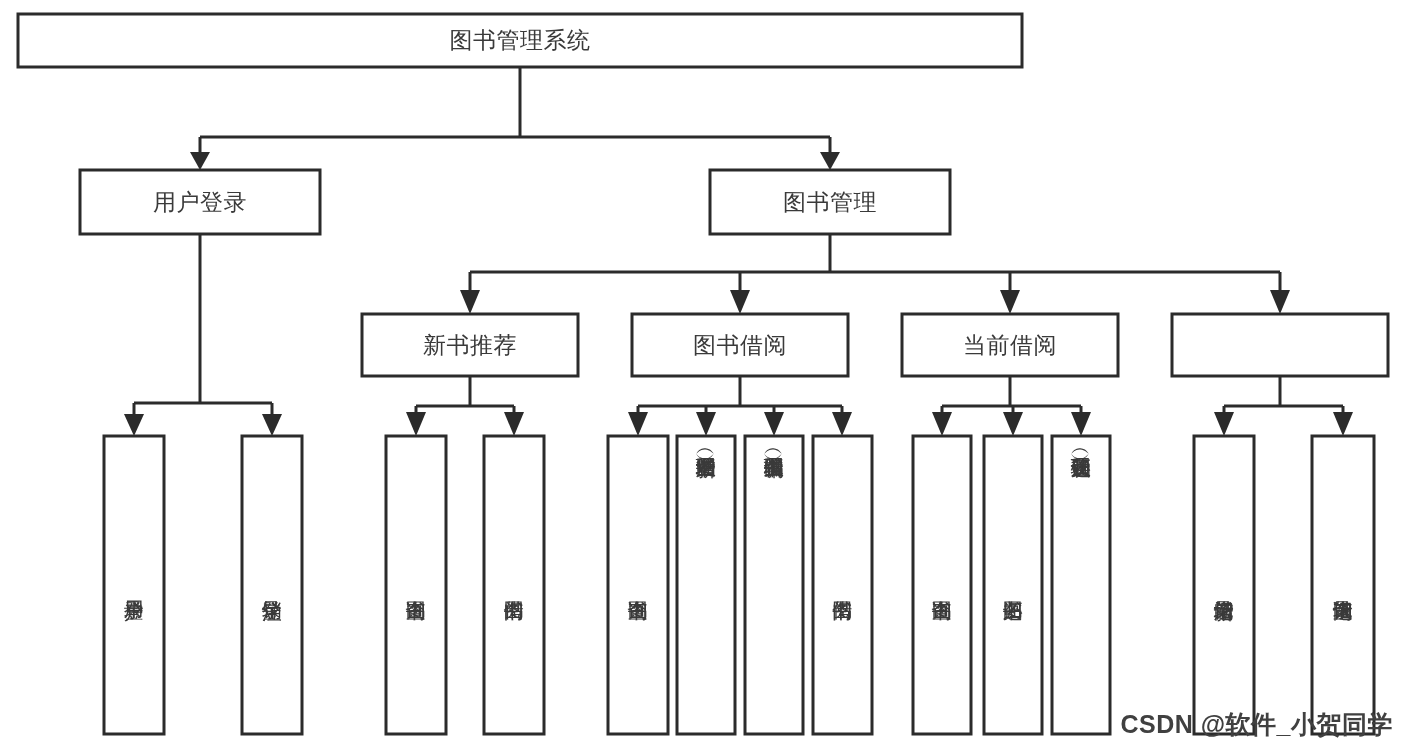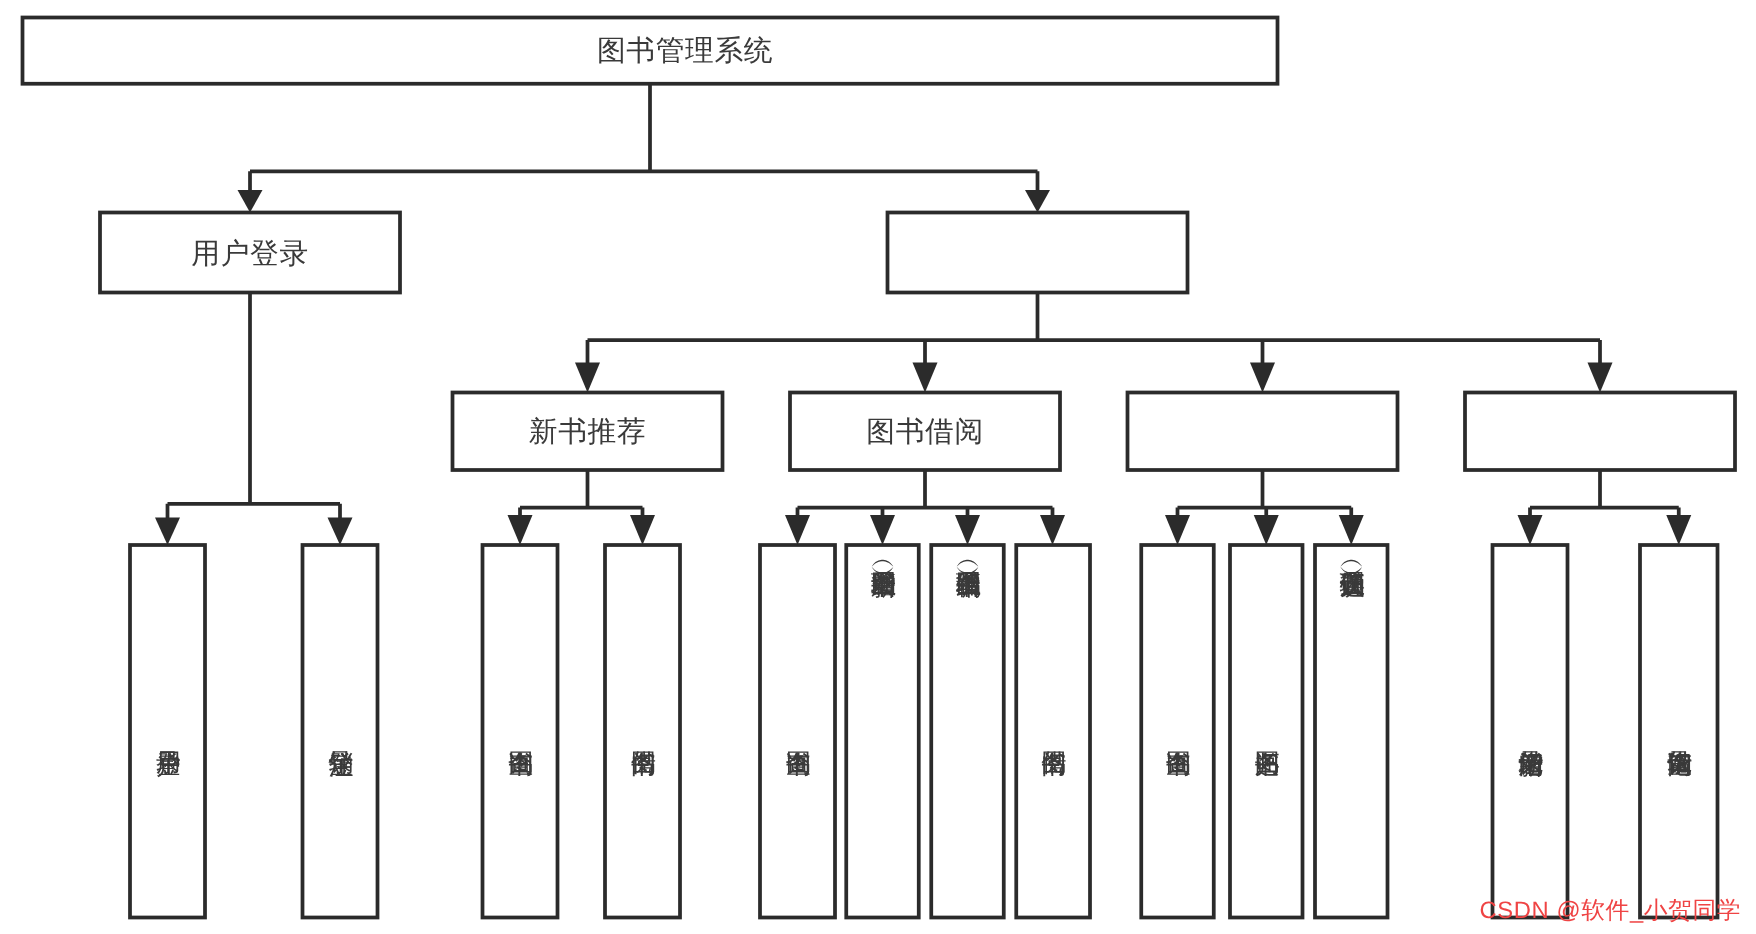--- a/index.html
+++ b/index.html
@@ -32,25 +32,26 @@
     font-size:20px;
     line-height:1.02;
     writing-mode:vertical-rl;
     text-orientation:upright;
     pointer-events:none;
     overflow:hidden;
   }
   .watermark{
     position:absolute;
     right:12px;bottom:6px;
-    color:#ef4444;
-    font-size:19px;
+    color:#404040;
+    font-size:25px;
     letter-spacing:0.5px;
     white-space:nowrap;
     user-select:none;
+    font-weight:bold;
   }
 </style>
 </head>
 <body>
 
 <div id="diagram-root">
 
   <svg class="diagram" viewBox="0 0 1405 747" xmlns="http://www.w3.org/2000/svg">
 
     <rect class="node-box" x="18" y="14" width="1004" height="53"></rect>
@@ -148,26 +149,28 @@
     <g>
       <path class="connector" d="M1280,376 L1280,406"></path>
       <path class="connector" d="M1224,406 L1343,406"></path>
       <path class="connector" d="M1224,406 L1224,418"></path>
       <path class="connector" d="M1343,406 L1343,418"></path>
       <polygon class="arrow-head" points="1214,412 1234,412 1224,436"></polygon>
       <polygon class="arrow-head" points="1333,412 1353,412 1343,436"></polygon>
     </g>
   </svg>
 
-  <div class="node-label-h" style="left:18px;top:14px;width:1004px;height:53px;font-size:23px;margin-left:28px;">图书管理系统</div>
+  <div class="node-label-h" style="left:18px;top:14px;width:1004px;height:53px;font-size:23px;">图书管理系统</div>
 
   <div class="node-label-h" style="left:80px;top:170px;width:240px;height:64px;">用户登录</div>
+  <div class="node-label-h" style="left:710px;top:170px;width:240px;height:64px;">图书管理</div>
 
   <div class="node-label-h" style="left:362px;top:314px;width:216px;height:62px;">新书推荐</div>
   <div class="node-label-h" style="left:632px;top:314px;width:216px;height:62px;">图书借阅</div>
+  <div class="node-label-h" style="left:902px;top:314px;width:216px;height:62px;">当前借阅</div>
 
   <div class="node-label-v" style="left:104px;top:436px;width:60px;height:298px;">用户登录</div>
   <div class="node-label-v" style="left:242px;top:436px;width:60px;height:298px;">注销登录</div>
   <div class="node-label-v" style="left:386px;top:436px;width:60px;height:298px;">查询图书</div>
   <div class="node-label-v" style="left:484px;top:436px;width:60px;height:298px;">借阅图书</div>
   <div class="node-label-v" style="left:608px;top:436px;width:60px;height:298px;">查询图书</div>
   <div class="node-label-v" style="left:677px;top:436px;width:58px;height:298px;justify-content:flex-start;padding-top:6px;box-sizing:border-box;">新增图书（管理员）</div>
   <div class="node-label-v" style="left:745px;top:436px;width:58px;height:298px;justify-content:flex-start;padding-top:6px;box-sizing:border-box;">编辑图书（管理员）</div>
   <div class="node-label-v" style="left:813px;top:436px;width:59px;height:298px;">借阅图书</div>
   <div class="node-label-v" style="left:913px;top:436px;width:58px;height:298px;">查询图书</div>

